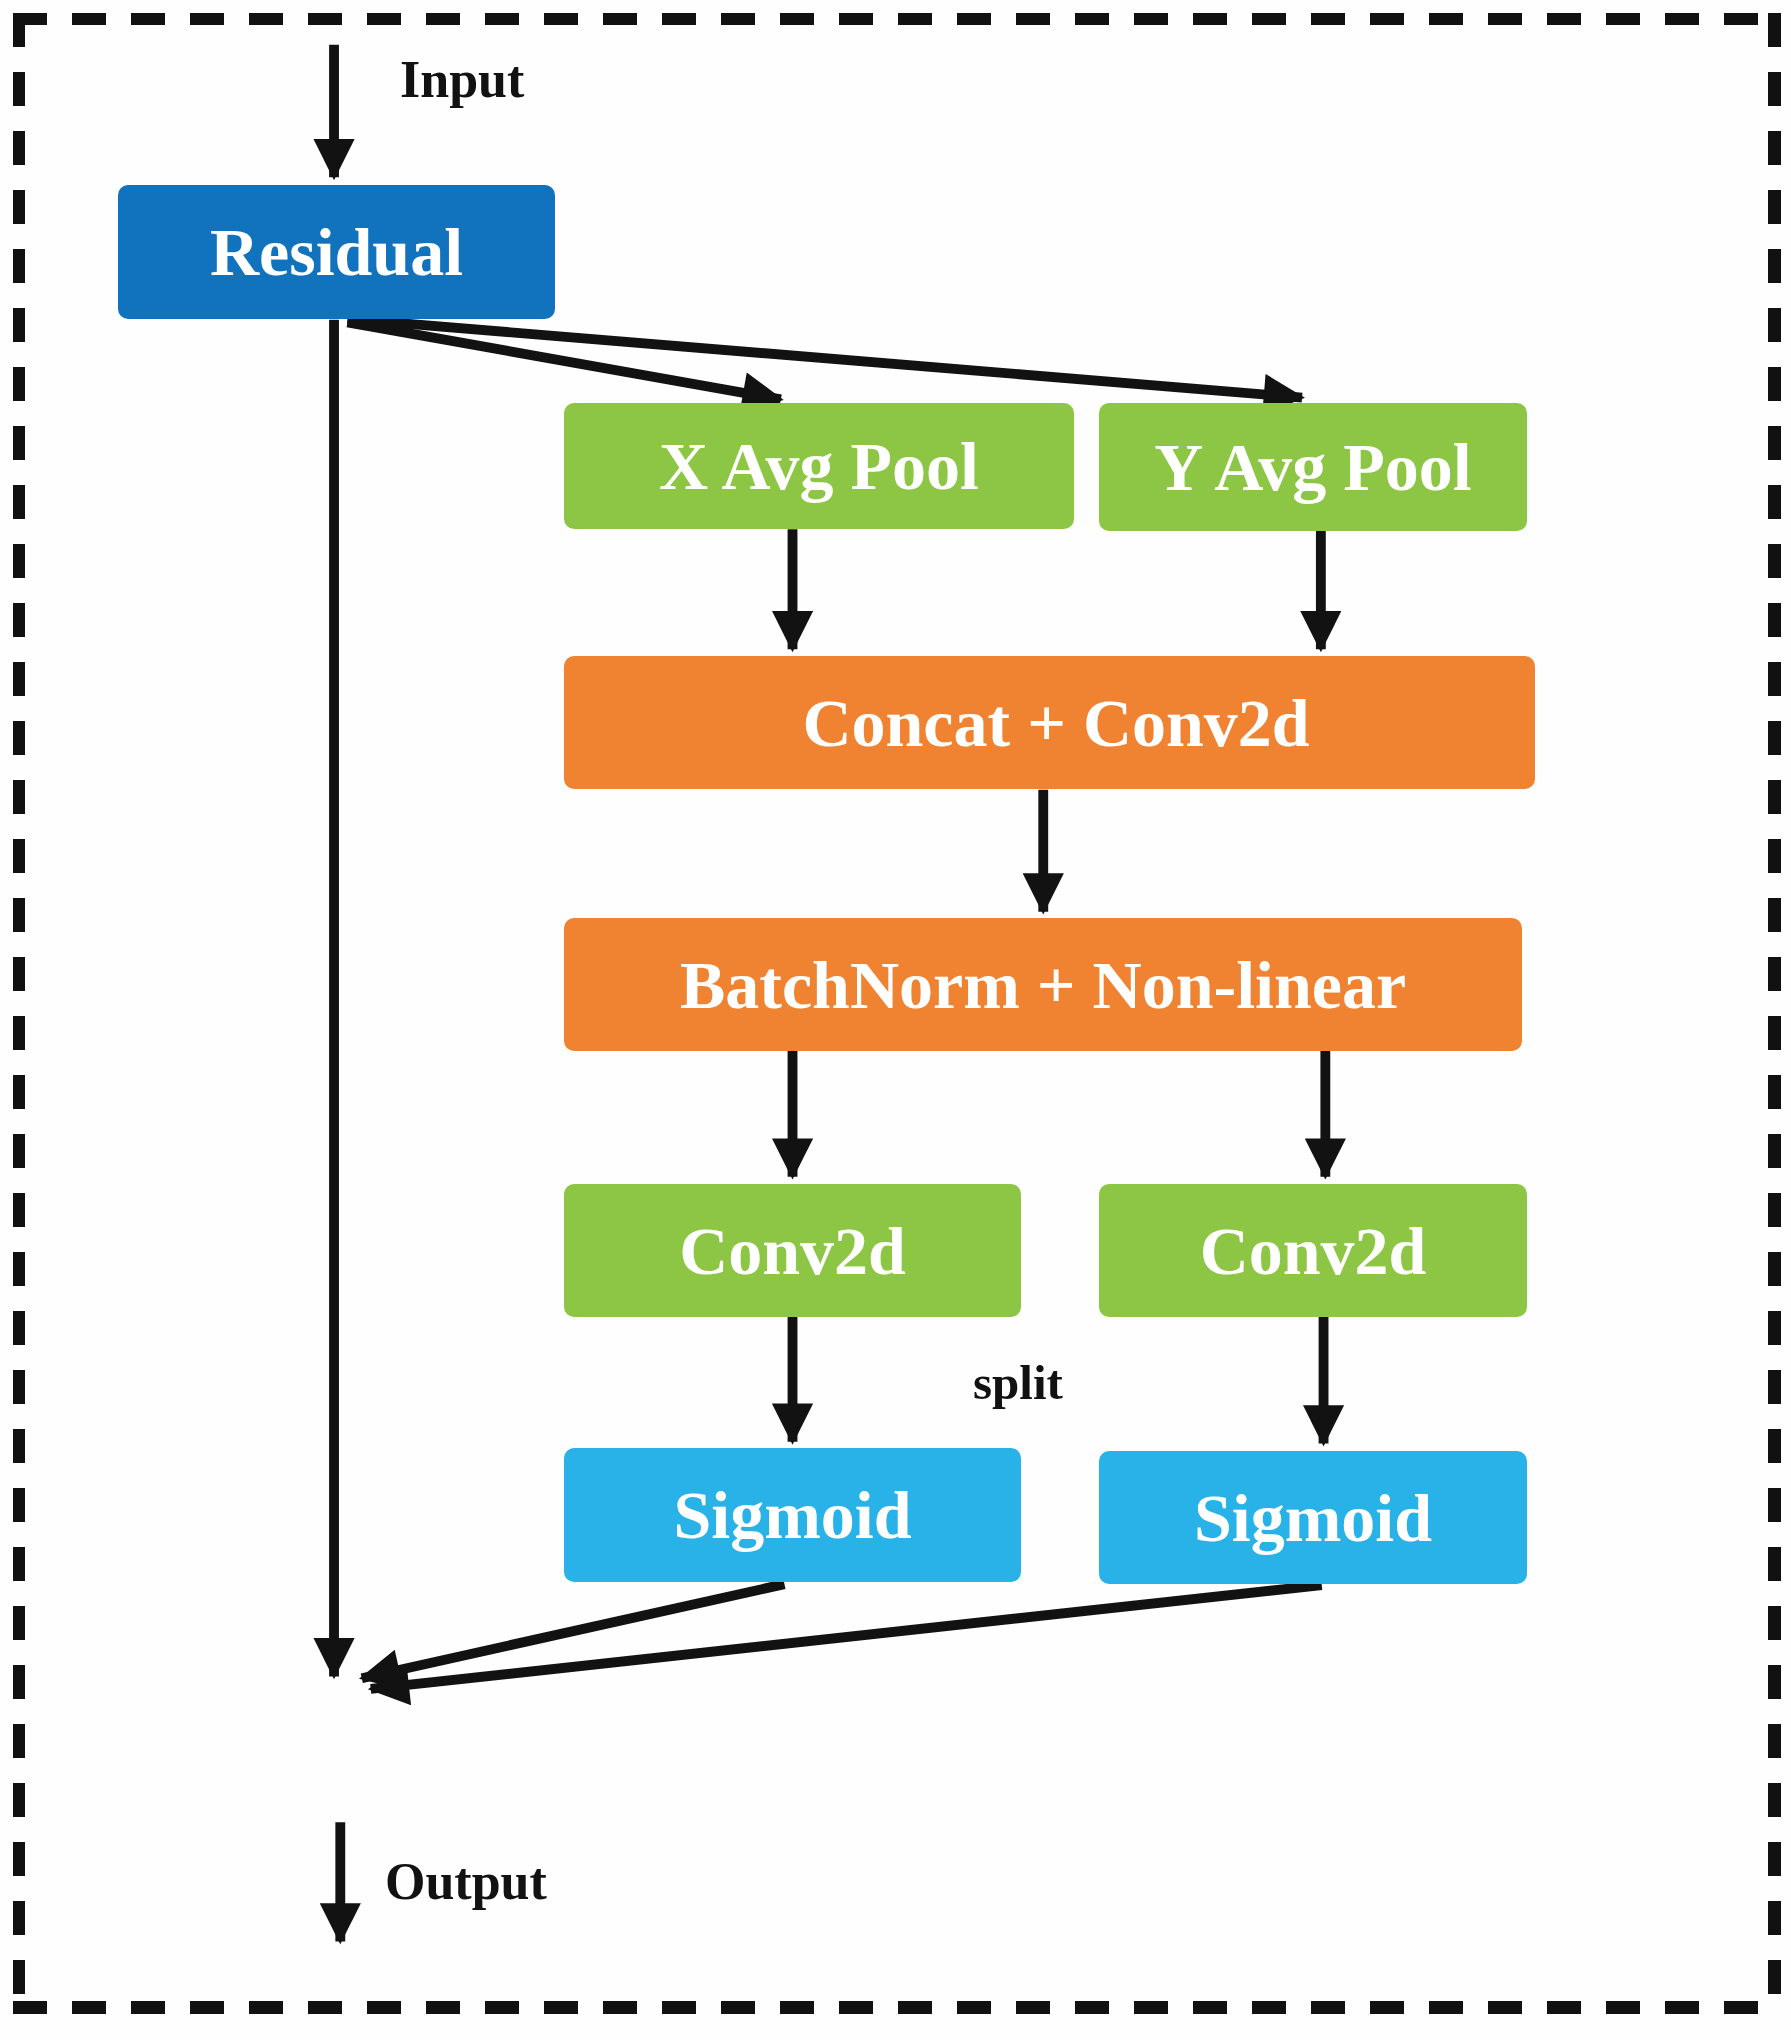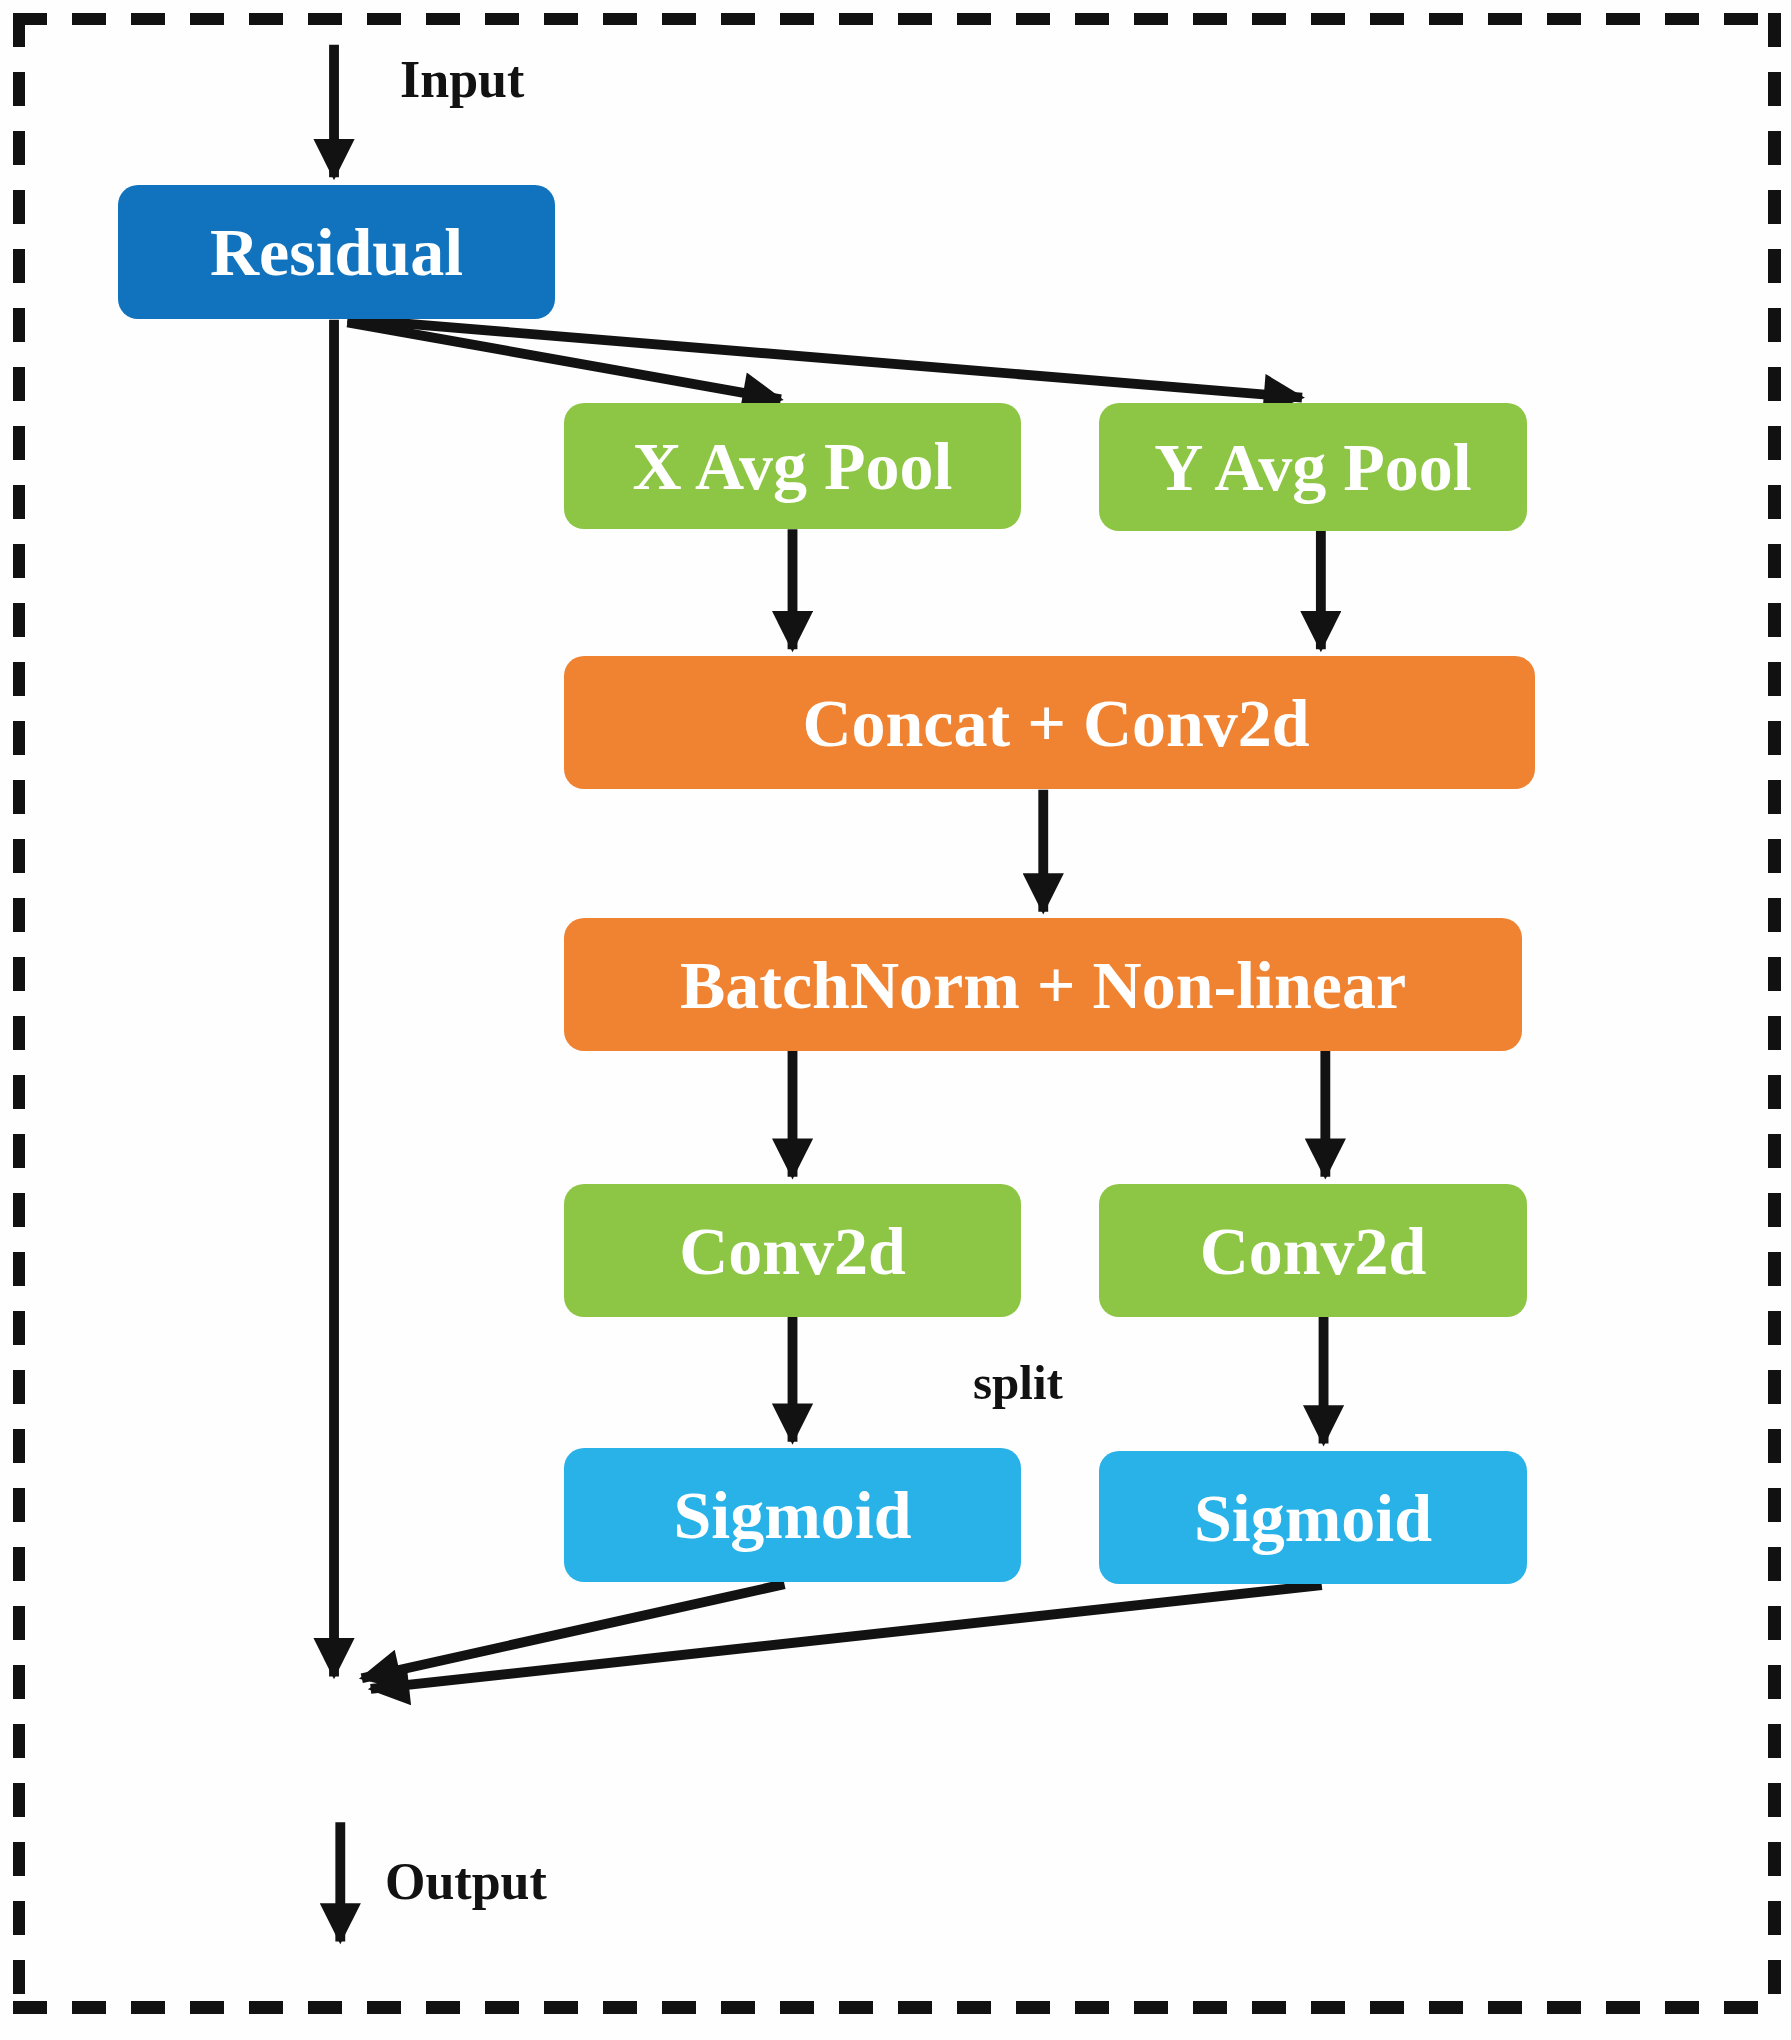--- a/index.html
+++ b/index.html
@@ -9,21 +9,21 @@
   html,body{margin:0;padding:0;background:var(--background);}
   .stage{position:relative;width:1791px;height:2040px;background:var(--background);
          font-family:"Liberation Serif",serif;overflow:hidden;}
   .frame{position:absolute;pointer-events:none;}
   .frame.h{height:12.5px;background:repeating-linear-gradient(90deg,var(--frame-black) 0 34px,transparent 34px 59px);}
   .frame.v{width:12.5px;background:repeating-linear-gradient(180deg,var(--frame-black) 0 34px,transparent 34px 59px);}
   .connectors{position:absolute;left:0;top:0;width:1791px;height:2040px;}
   .connectors line{stroke:var(--line-black);stroke-width:11;}
   .connectors .arrowhead{fill:var(--line-black);}
   .node{position:absolute;display:flex;align-items:center;justify-content:center;
-        border-radius:20px;color:var(--text-white);font-weight:bold;font-size:68px;
+        border-radius:10px;color:var(--text-white);font-weight:bold;font-size:68px;
         text-align:center;line-height:1;}
   .node.blue{background:var(--dark-blue);}
   .node.green{background:var(--green);}
   .node.orange{background:var(--orange);}
   .node.lblue{background:var(--light-blue);}
   .flabel{position:absolute;color:var(--line-black);font-weight:bold;font-size:52px;line-height:1;}
 </style>
 </head>
 <body>
 
@@ -56,21 +56,21 @@
     <line x1="380" y1="2035" x2="380" y2="2168" marker-end="url(#arrow)"></line>
   </svg>
 
   <div class="flabel" style="left:400px;top:54px;">Input</div>
   <div class="flabel" style="left:385px;top:1856px;">Output</div>
   <div class="flabel" style="left:973px;top:1358px;font-size:49px;">split</div>
 
   <div class="node blue" style="left:118px;top:185px;width:437px;height:134px;">
     <span>Residual</span>
   </div>
-  <div class="node green" style="left:564px;top:403px;width:457px;height:126px;">
+  <div class="node green" style="left:564px;top:403px;width:510px;height:126px;">
     <span>X Avg Pool</span>
   </div>
   <div class="node green" style="left:1099px;top:403px;width:428px;height:128px;">
     <span>Y Avg Pool</span>
   </div>
   <div class="node orange" style="left:564px;top:656px;width:958px;height:133px;padding-left:13px;">
     <span>Concat + Conv2d</span>
   </div>
   <div class="node orange" style="left:564px;top:918px;width:958px;height:133px;">
     <span>BatchNorm + Non-linear</span>

